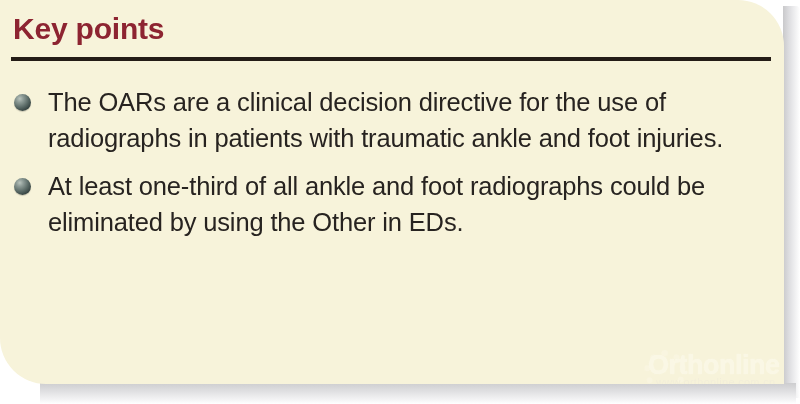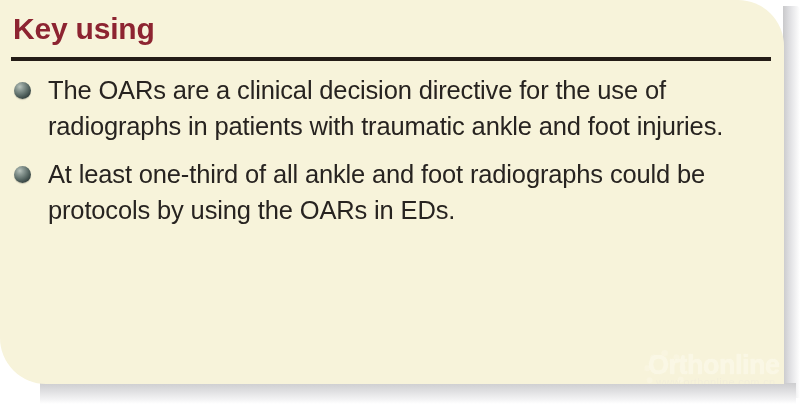--- a/index.html
+++ b/index.html
@@ -80,21 +80,21 @@
     left: 11px;
     top: 57px;
     width: 760px;
     height: 4px;
     background: #241c16;
   }
 
   .bullet-list {
     position: absolute;
     left: 0px;
-    top: 72px;
+    top: 84px;
     width: 784px;
   }
 
   .bullet-item {
     position: relative;
     padding-left: 48px;
     padding-right: 28px;
     margin-bottom: 12px;
   }
 
@@ -163,34 +163,34 @@
 <body>
 
 <div id="stage">
 
   <div class="shadow-right"></div>
   <div class="shadow-bottom"></div>
   <div class="shadow-corner-bl"></div>
 
   <div class="panel">
 
-    <div class="panel-title">Key using</div>
+    <div class="panel-title">Key points</div>
 
     <div class="title-rule"></div>
 
     <div class="bullet-list">
 
       <div class="bullet-item">
         <span class="bullet-marker"></span>
         <span class="bullet-text">The OARs are a clinical decision directive for the use of radiographs in patients with traumatic ankle and foot injuries.</span>
       </div>
 
       <div class="bullet-item">
         <span class="bullet-marker"></span>
-        <span class="bullet-text">At least one-third of all ankle and foot radiographs could be protocols by using the OARs in EDs.</span>
+        <span class="bullet-text">At least one-third of all ankle and foot radiographs could be eliminated by using the Other in EDs.</span>
       </div>
 
 
     </div>
 
     <div class="watermark">
       <div class="watermark-ring"></div>
       <div class="watermark-word">Orthonline</div>
       <div class="watermark-url">www.orthonline.com.cn</div>
     </div>

